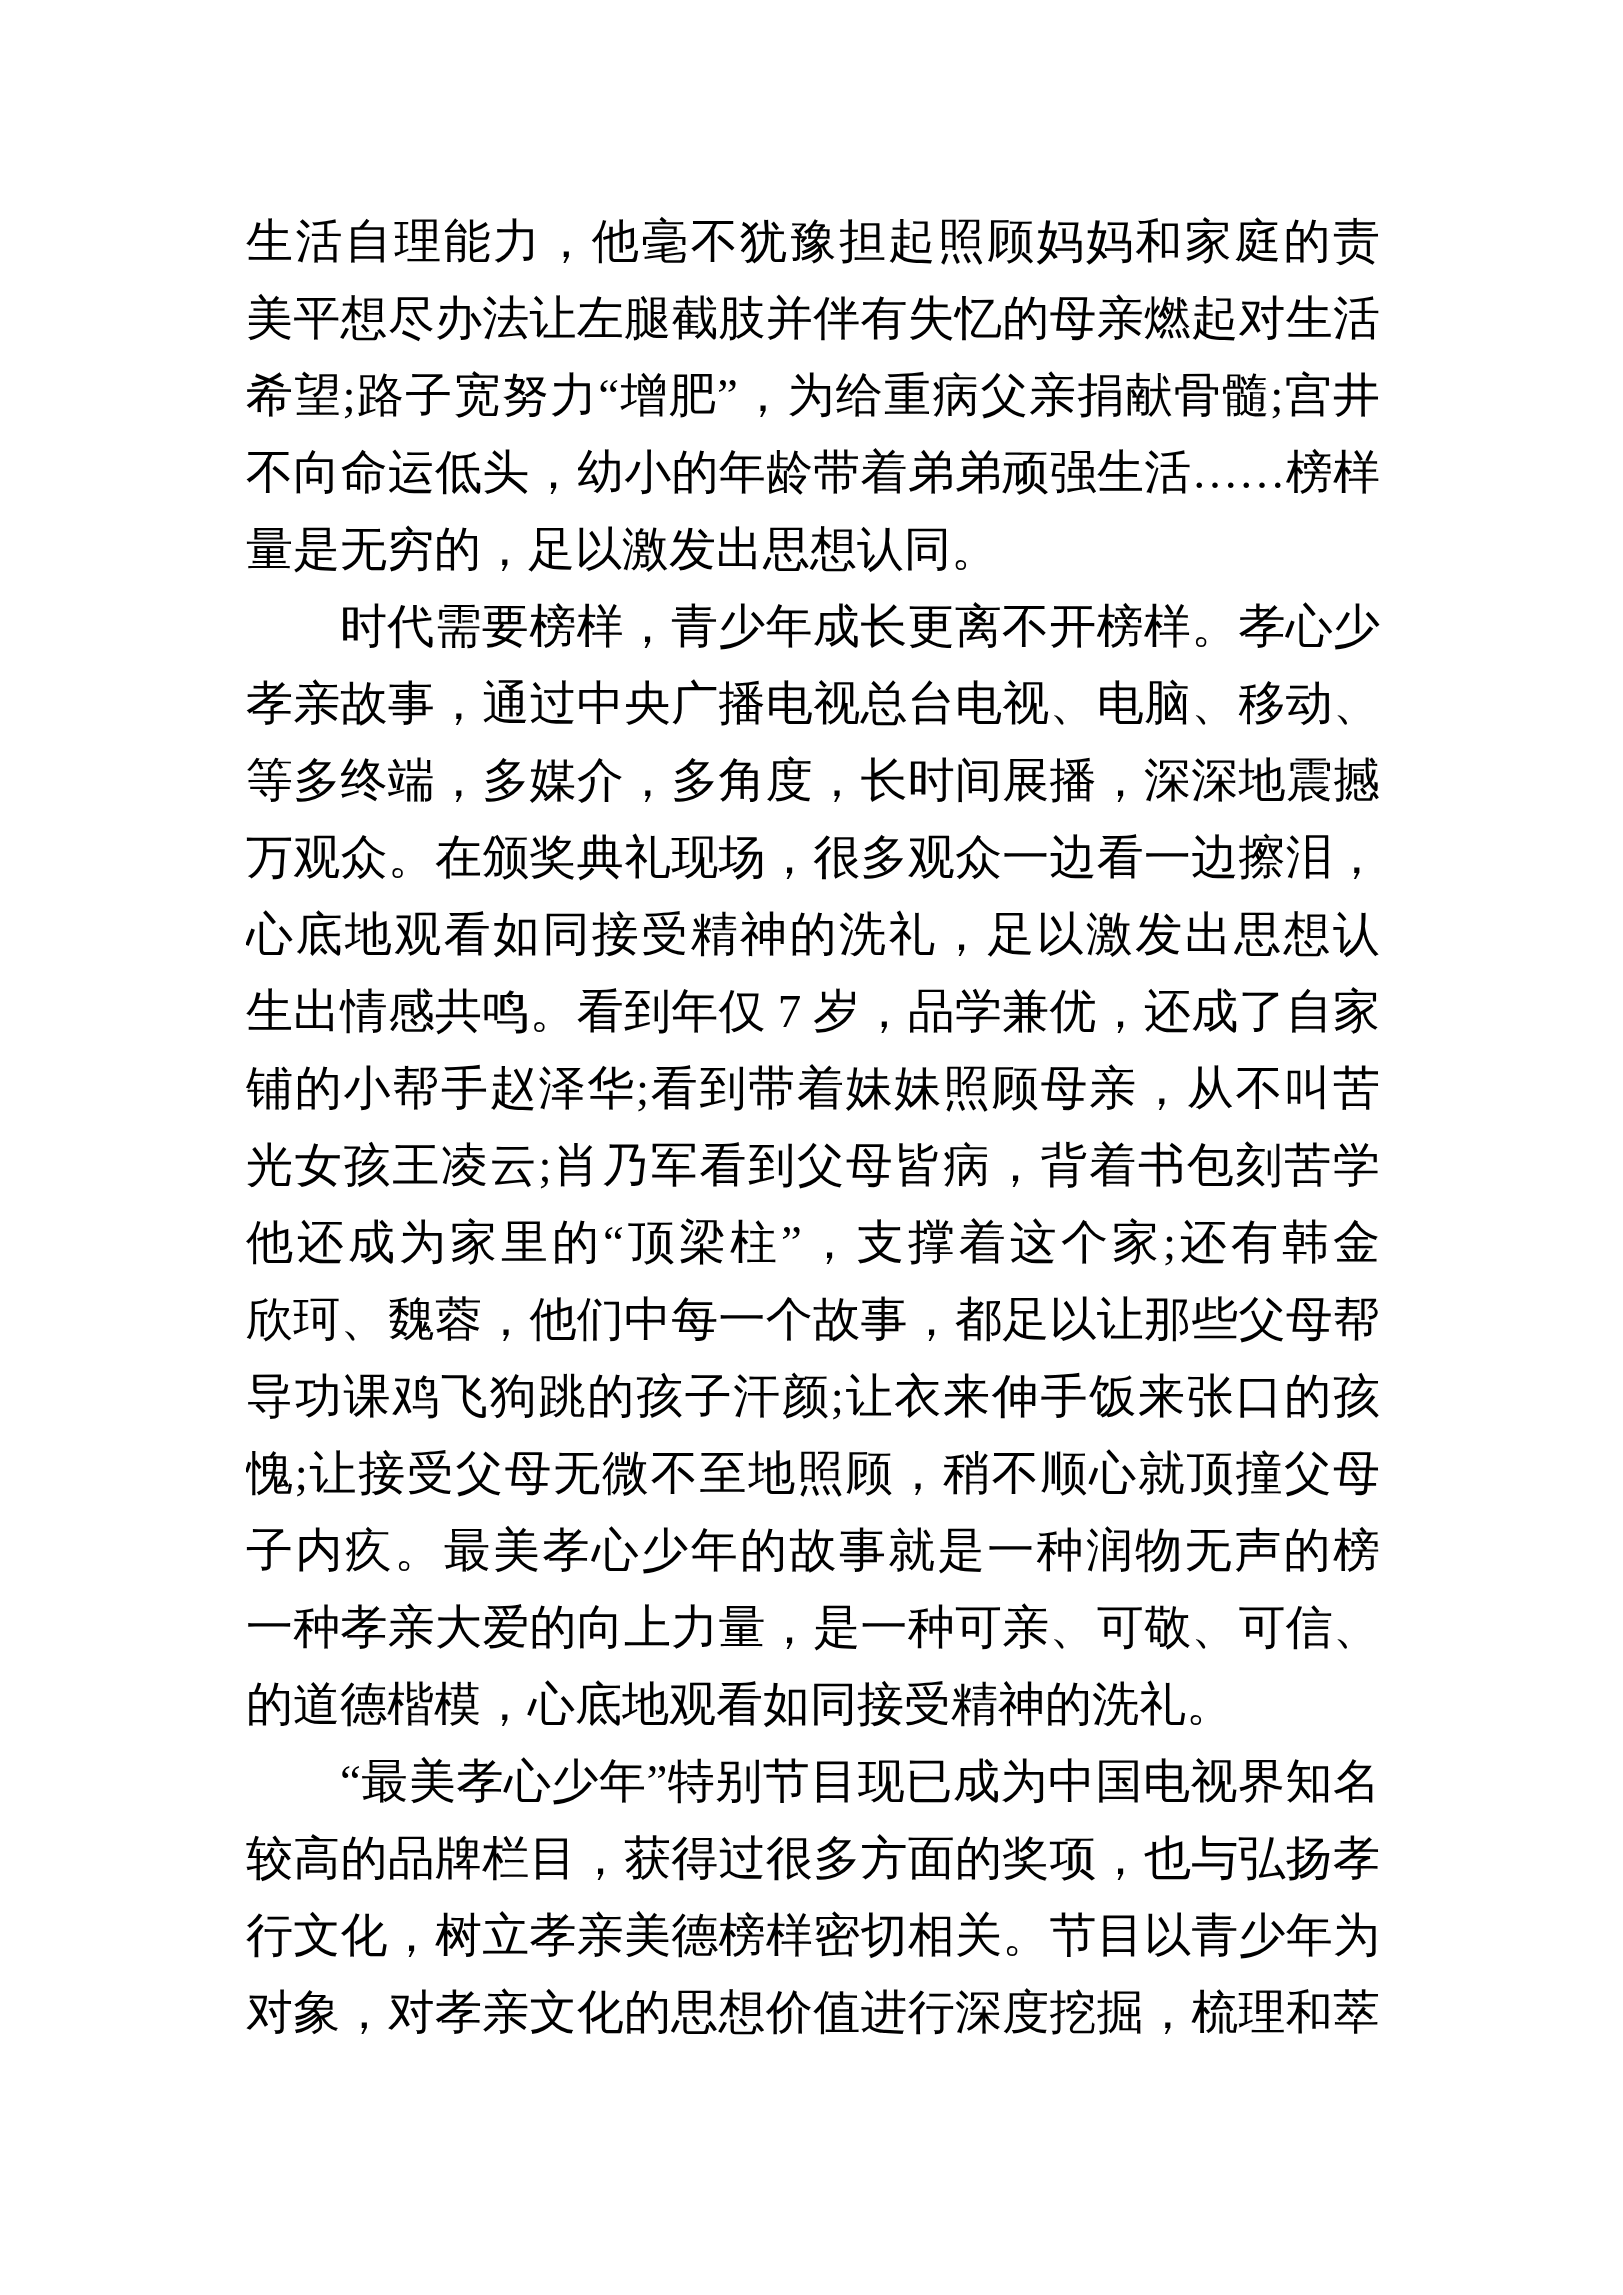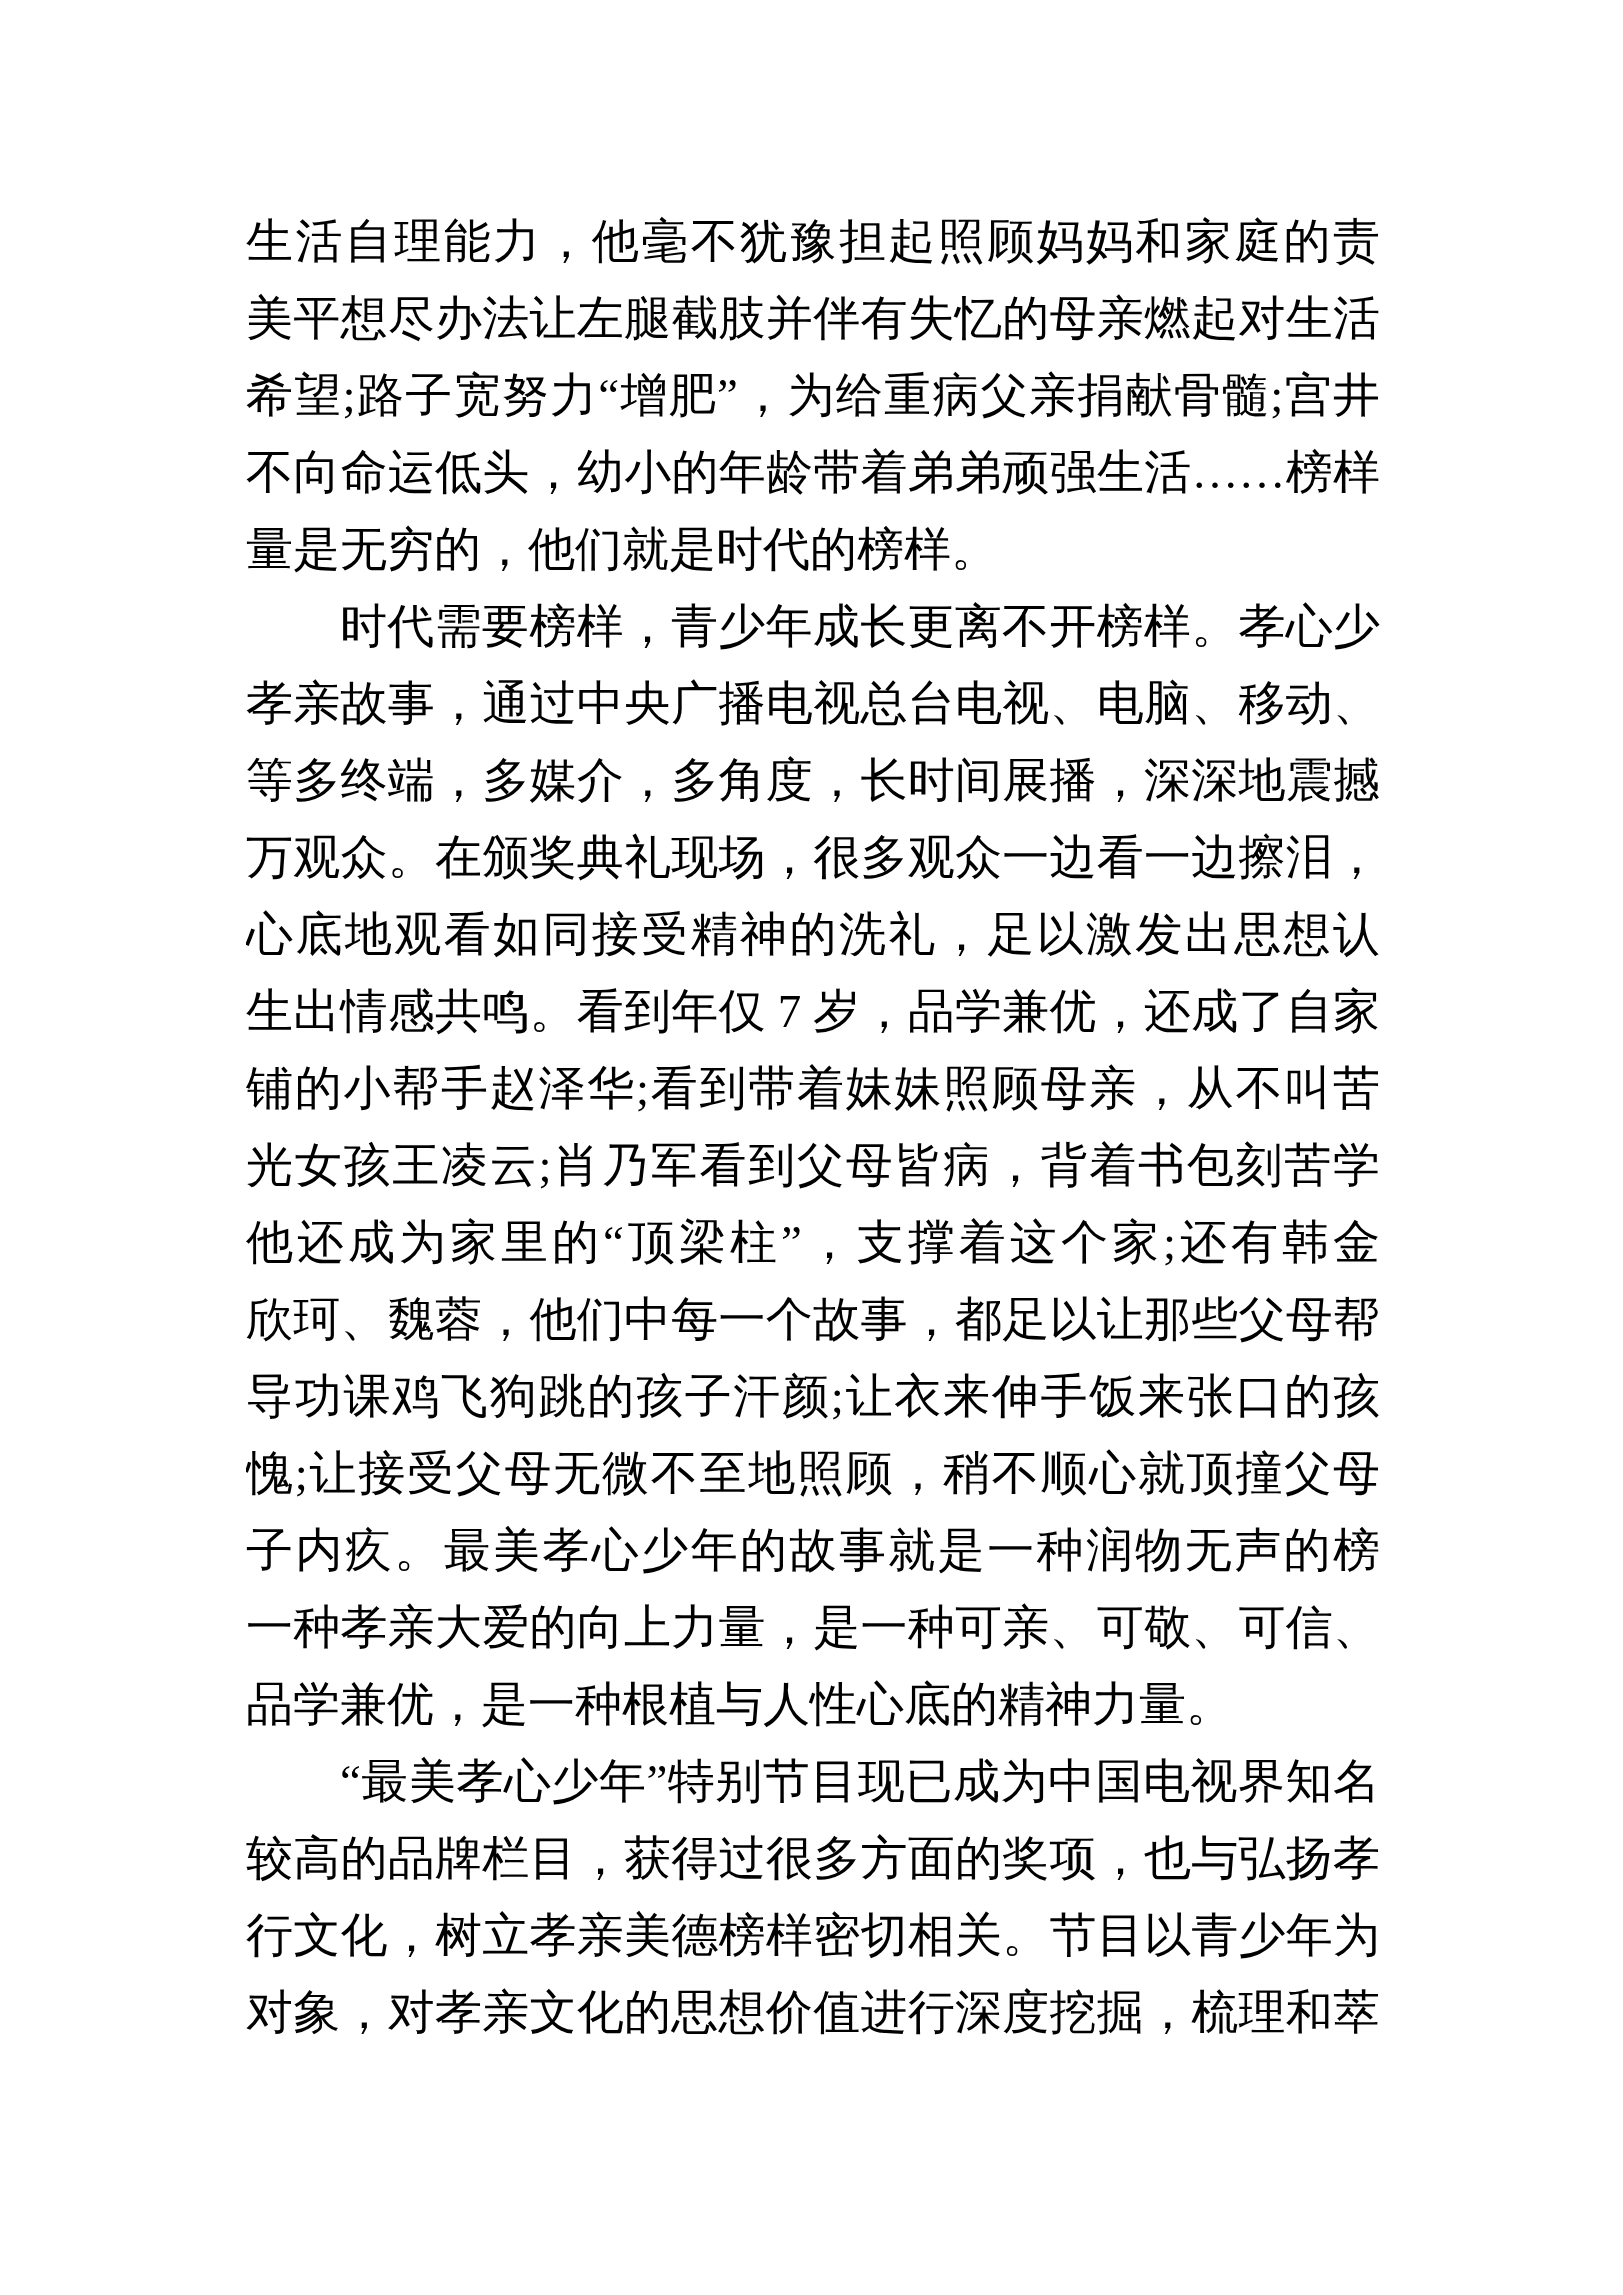--- a/index.html
+++ b/index.html
@@ -47,39 +47,39 @@
 <body>
 
 <div class="page">
   <div class="text-block">
 
     <div class="paragraph">
       <div class="line">生活自理能力，他毫不犹豫担起照顾妈妈和家庭的责任;孙</div>
       <div class="line">美平想尽办法让左腿截肢并伴有失忆的母亲燃起对生活的</div>
       <div class="line">希望;路子宽努力“增肥”，为给重病父亲捐献骨髓;宫井豪</div>
       <div class="line">不向命运低头，幼小的年龄带着弟弟顽强生活……榜样的力</div>
-      <div class="line para-end">量是无穷的，他们就是时代的榜样。</div>
+      <div class="line para-end">量是无穷的，足以激发出思想认同。</div>
     </div>
 
     <div class="paragraph">
       <div class="line indent">时代需要榜样，青少年成长更离不开榜样。孝心少年的</div>
       <div class="line">孝亲故事，通过中央广播电视总台电视、电脑、移动、IPTV</div>
       <div class="line">等多终端，多媒介，多角度，长时间展播，深深地震撼着亿</div>
       <div class="line">万观众。在颁奖典礼现场，很多观众一边看一边擦泪，触人</div>
       <div class="line">心底地观看如同接受精神的洗礼，足以激发出思想认同，产</div>
       <div class="line">生出情感共鸣。看到年仅 7 岁，品学兼优，还成了自家包子</div>
       <div class="line">铺的小帮手赵泽华;看到带着妹妹照顾母亲，从不叫苦的阳</div>
       <div class="line">光女孩王凌云;肖乃军看到父母皆病，背着书包刻苦学习的</div>
       <div class="line">他还成为家里的“顶梁柱”，支撑着这个家;还有韩金锁、李</div>
       <div class="line">欣珂、魏蓉，他们中每一个故事，都足以让那些父母帮着辅</div>
       <div class="line">导功课鸡飞狗跳的孩子汗颜;让衣来伸手饭来张口的孩子惭</div>
       <div class="line">愧;让接受父母无微不至地照顾，稍不顺心就顶撞父母的孩</div>
       <div class="line">子内疚。最美孝心少年的故事就是一种润物无声的榜样，是</div>
       <div class="line">一种孝亲大爱的向上力量，是一种可亲、可敬、可信、可学</div>
-      <div class="line para-end">品学兼优，是一种根植与人性心底的精神力量。</div>
+      <div class="line para-end">的道德楷模，心底地观看如同接受精神的洗礼。</div>
     </div>
 
     <div class="paragraph">
       <div class="line indent">“最美孝心少年”特别节目现已成为中国电视界知名度</div>
       <div class="line">较高的品牌栏目，获得过很多方面的奖项，也与弘扬孝亲善</div>
       <div class="line">行文化，树立孝亲美德榜样密切相关。节目以青少年为传播</div>
       <div class="line">对象，对孝亲文化的思想价值进行深度挖掘，梳理和萃取文</div>
     </div>
 
   </div>

